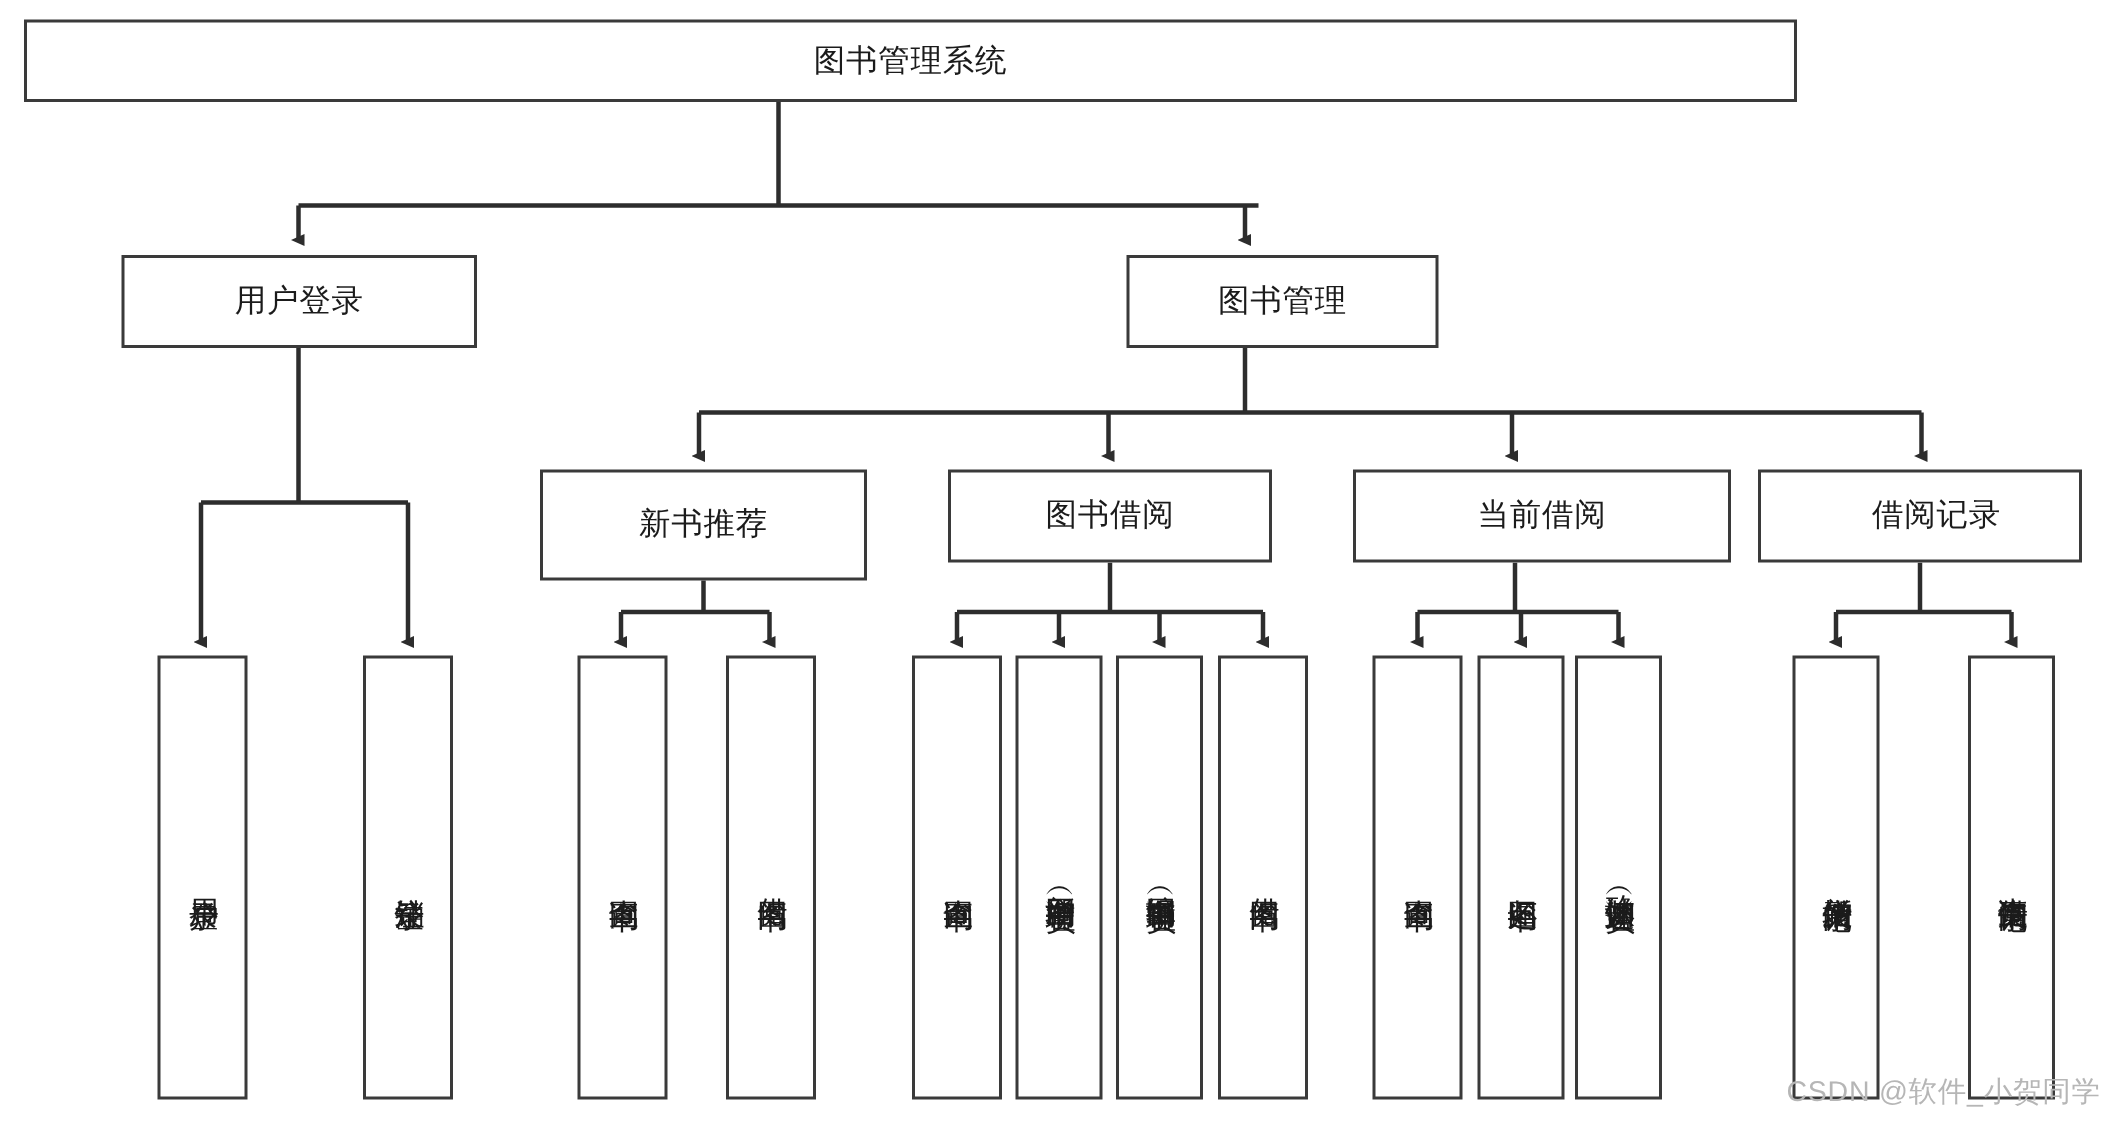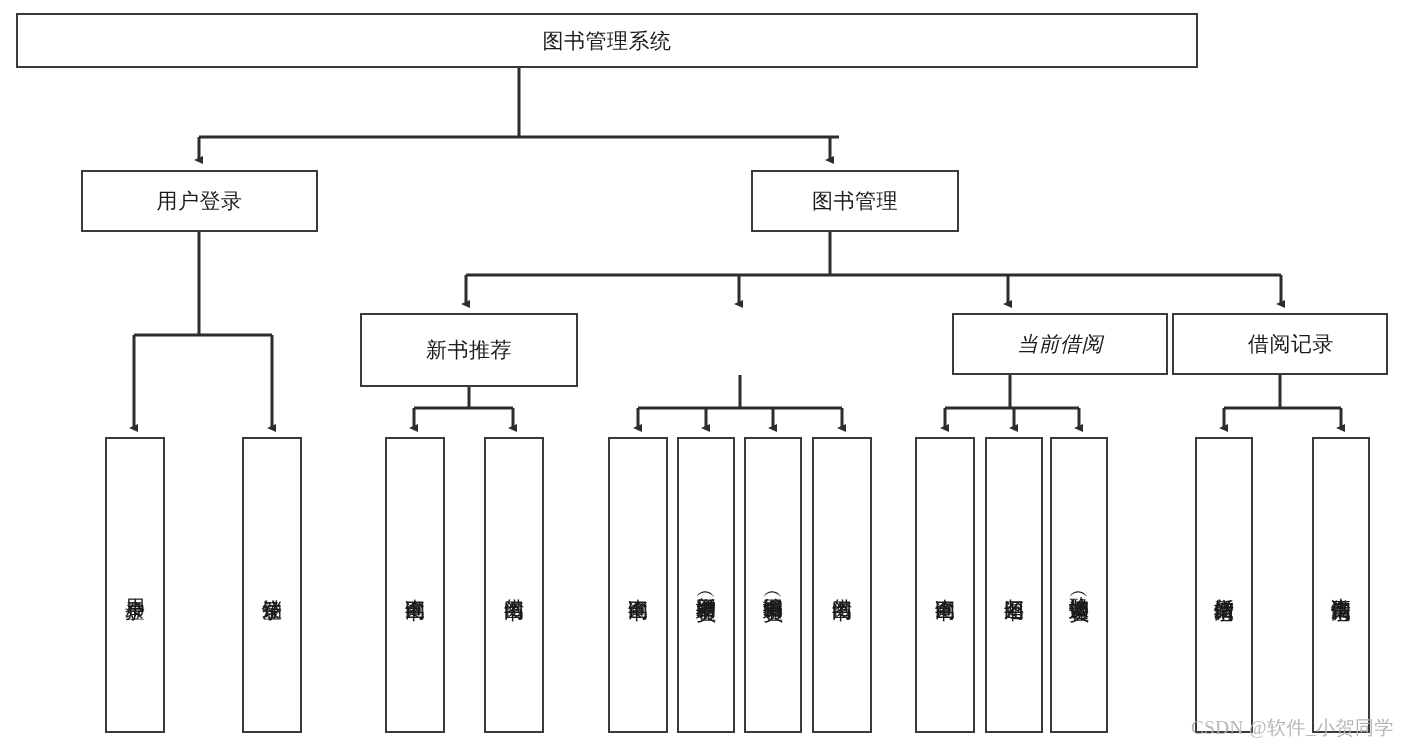--- a/index.html
+++ b/index.html
@@ -49,21 +49,20 @@
     letter-spacing: 1px;
     white-space: nowrap;
     color: #1b1b1b;
   }
   .watermark {
     position: absolute;
     font-size: 19px;
     color: #b6b6b6;
     white-space: nowrap;
     letter-spacing: 0.5px;
-    font-family: Liberation Serif, serif;
   }
 </style>
 </head>
 <body>
 
 <div id="stage">
 
   <svg id="edges" viewBox="0 0 1405 747" xmlns="http://www.w3.org/2000/svg">
     <defs>
       <marker id="arrow" markerWidth="10" markerHeight="10" refX="5" refY="5" orient="auto" markerUnits="userSpaceOnUse">
@@ -124,22 +123,25 @@
   </div>
 
   <div class="node h" style="left:712px; top:170px; width:208px; height:62px;margin-left:39px;">
     <span>图书管理</span>
   </div>
 
   <div class="node h" style="left:360px; top:313px; width:218px; height:74px;">
     <span>新书推荐</span>
   </div>
 
-
-  <div class="node h" style="left:952px; top:313px; width:216px; height:62px;font-style:italic;">
+  <div class="node h" style="left:632px; top:313px; width:216px; height:62px;">
+    <span>图书借阅</span>
+  </div>
+
+  <div class="node h" style="left:902px; top:313px; width:252px; height:62px;">
     <span>当前借阅</span>
   </div>
 
   <div class="node h" style="left:1172px; top:313px; width:216px; height:62px;padding-left:22px;">
     <span>借阅记录</span>
   </div>
 
   <div class="node v" style="left:105px; top:437px; width:60px; height:296px;">
     <span class="vtext">用户登录</span>
   </div>

